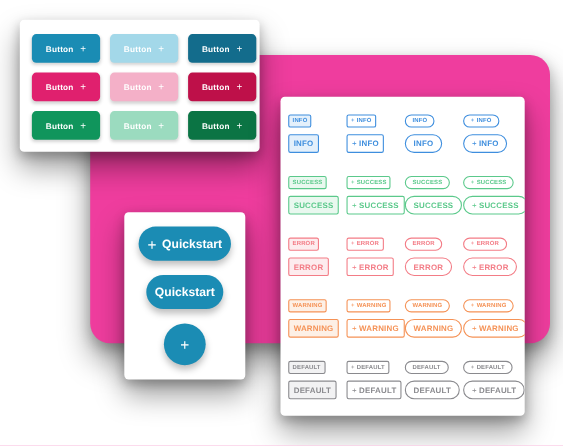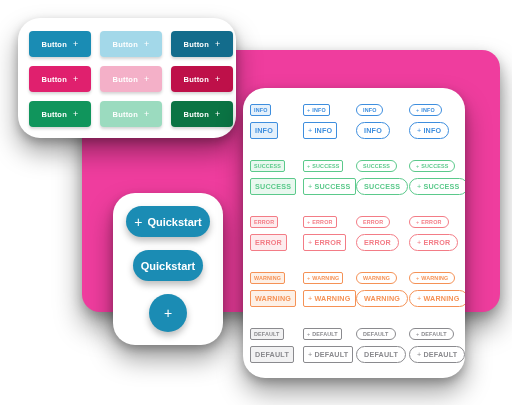--- a/index.html
+++ b/index.html
@@ -13,21 +13,21 @@
     height: 405px;
     overflow: hidden;
     font-family: "Liberation Sans", sans-serif;
     background: #ffffff;
   }
 
   
   .card {
     position: absolute;
     background: #ffffff;
-    border-radius: 22px;
+    border-radius: 4px;
     box-shadow: 0 14px 26px rgba(0,0,0,0.38), 0 4px 10px rgba(0,0,0,0.22);
   }
 
   
   #pink-panel {
     position: absolute;
     left: 82px;
     top: 50px;
     width: 418px;
     height: 262px;
@@ -103,21 +103,21 @@
     cursor: pointer;
     box-shadow: 0 4px 7px rgba(0,0,0,0.26);
   }
   #qs-btn-plus-label { width: 84px; height: 31px; }
   #qs-btn-label      { width: 70px; height: 31px; }
   #qs-btn-fab        { width: 38px; height: 38px; border-radius: 50%; font-size: 20px; font-weight: 300; }
   .qs-btn .plus { font-size: 14px; font-weight: 400; line-height: 1; }
 
   
   #chips-card {
-    left: 243px;
+    left: 255px;
     top: 88px;
     width: 222px;
     height: 290px;
     z-index: 30;
     overflow: hidden;
   }
   .chips-inner {
     position: absolute;
     left: 7px;
     top: 5px;

